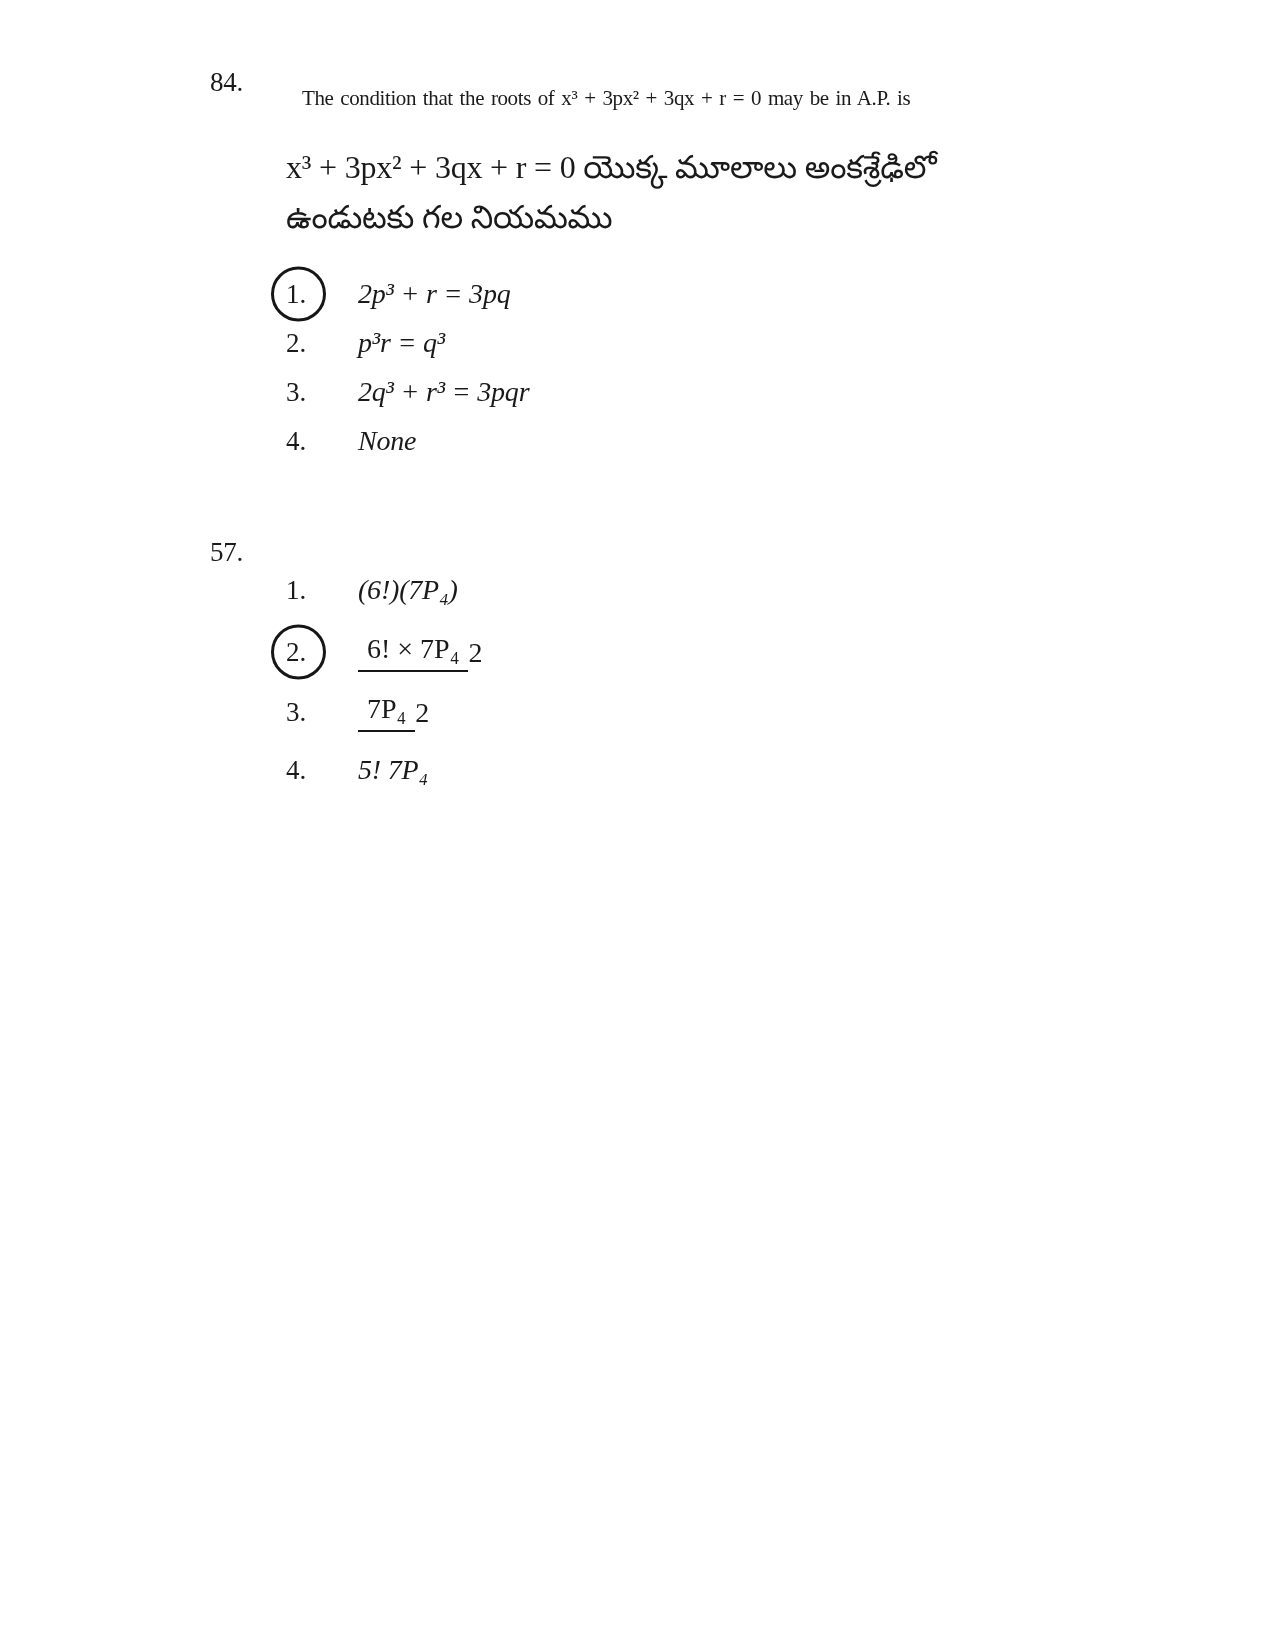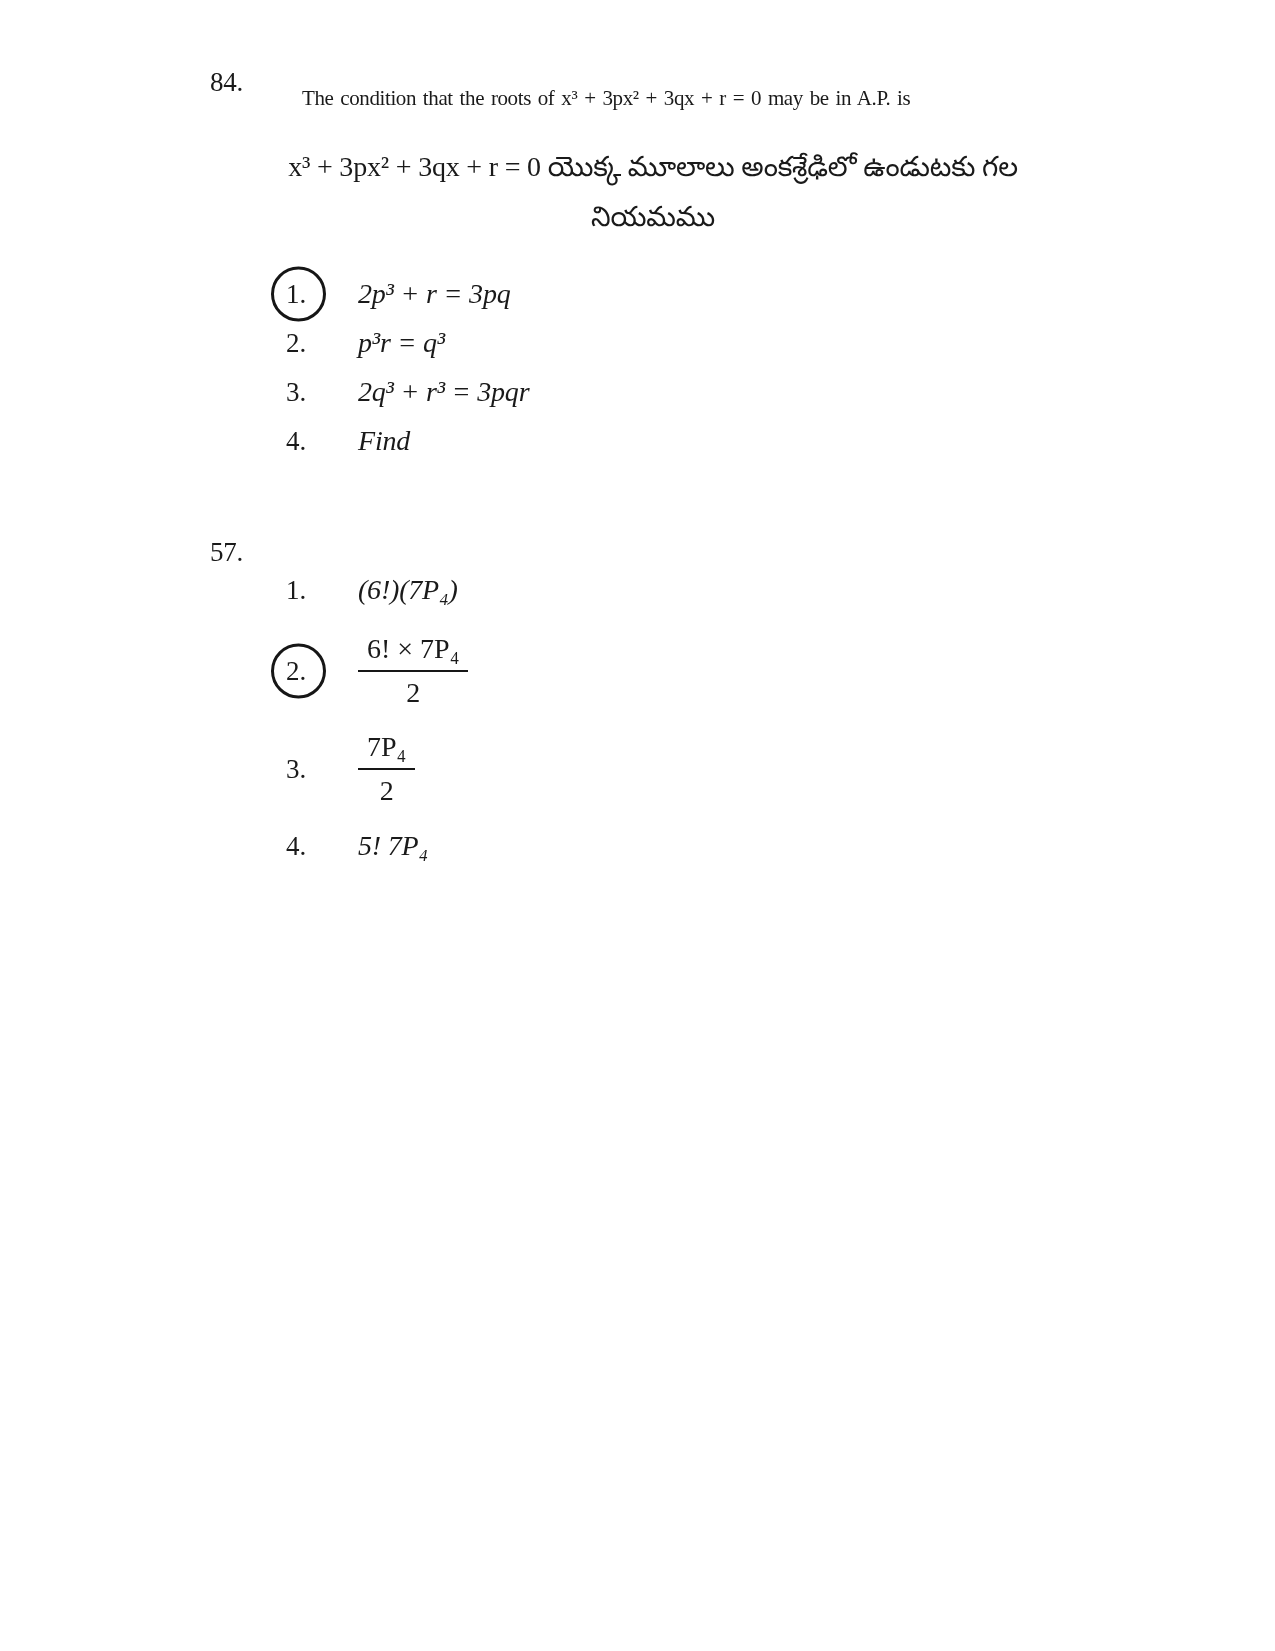--- a/index.html
+++ b/index.html
@@ -37,24 +37,24 @@
   .eng {
     margin: 16px;
     font-size: 21px;
     line-height: 37px;
     letter-spacing: -0.4px;
     word-spacing: 2px;
     text-align: justify;
   }
   .tel {
     margin: 25px 0 0 0;
-    font-size: 28px;
+    font-size: 32px;
     line-height: 50px;
     letter-spacing: -0.2px;
-    text-align: center;
+    text-align: left;
   }
   .tel-tight { line-height: 44px; }
   .options { margin-top: 32px; }
   .opt {
     display: flex;
     align-items: baseline;
     margin-bottom: 9px;
   }
   .opt-frac { align-items: center; }
   .onum {
@@ -75,22 +75,21 @@
     transform: translateY(-50%);
   }
   .formula {
     font-size: 28px;
     line-height: 40px;
     letter-spacing: -0.2px;
     font-style: italic;
   }
   .fraction {
     display: inline-flex;
-    flex-direction: column;
-    align-items: center;
+    flex-direction: row;
     font-size: 28px;
     line-height: 34px;
   }
   .fraction .fnum {
     padding: 0 9px 4px 9px;
     border-bottom: 2.5px solid #161616;
   }
   .fraction .fden { padding-top: 4px; }
   .gap-q85 { height: 64px; }
   .q85-opt1 { margin-bottom: 22px; }
@@ -116,21 +115,21 @@
         <div class="opt">
           <span class="onum">2.</span>
           <span class="formula">p³r = q³</span>
         </div>
         <div class="opt">
           <span class="onum">3.</span>
           <span class="formula">2q³ + r³ = 3pqr</span>
         </div>
         <div class="opt">
           <span class="onum">4.</span>
-          <span class="formula">Find</span>
+          <span class="formula">None</span>
         </div>
       </div>
     </div>
   </section>
 
   <div class="gap-q85"></div>
 
   <section class="question">
     <div class="q-num">57.</div>
     <div class="q-body">

